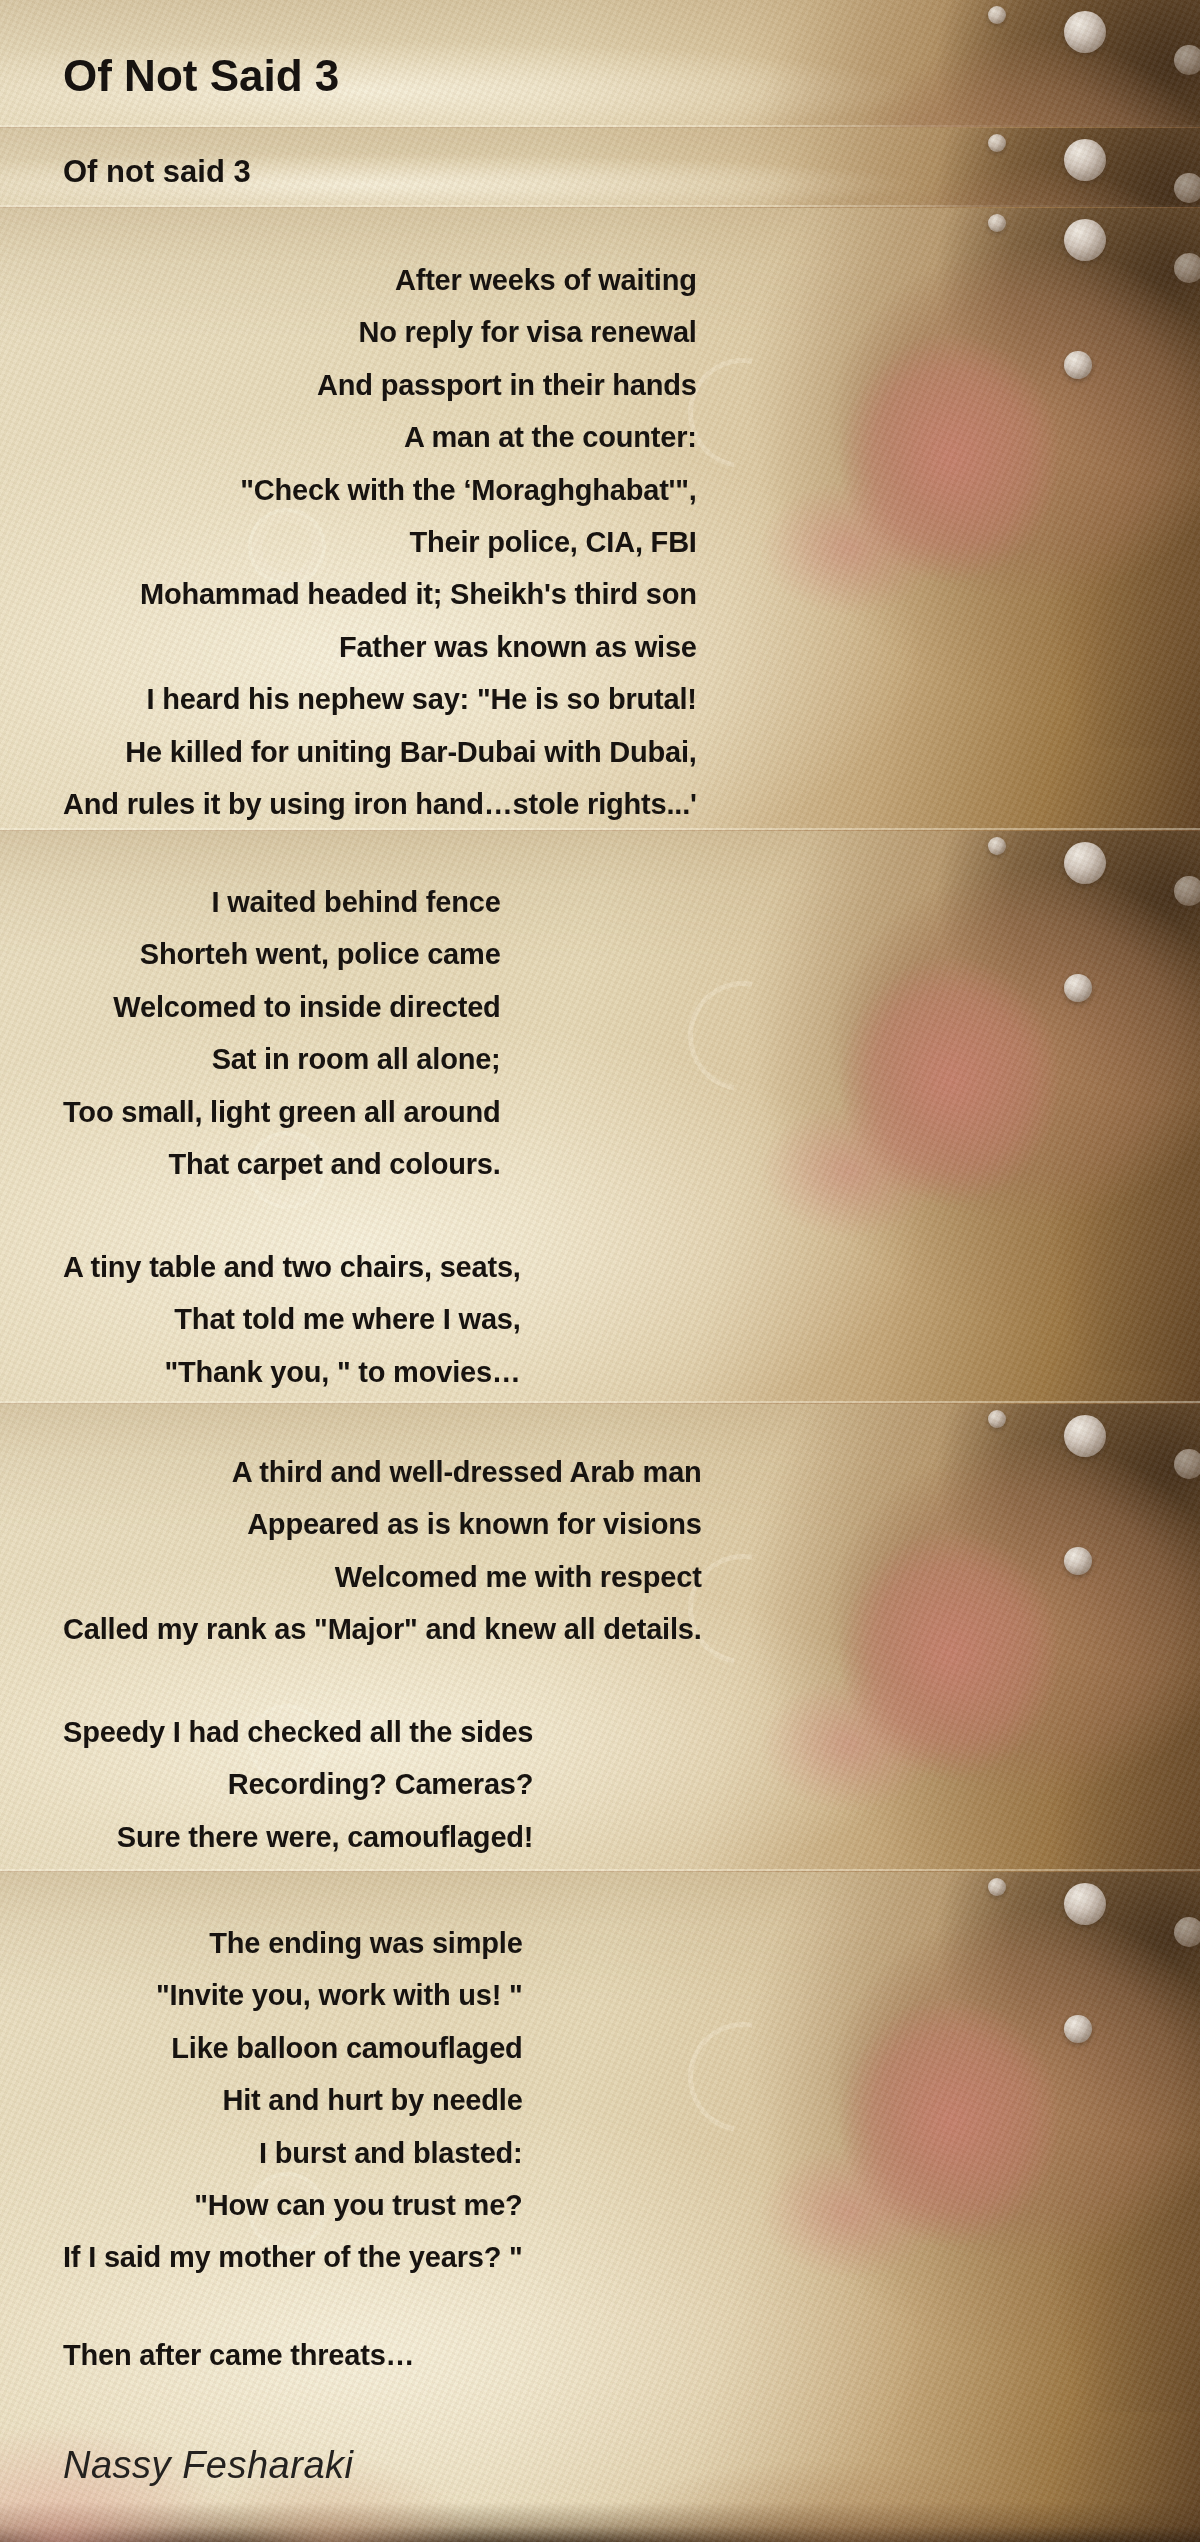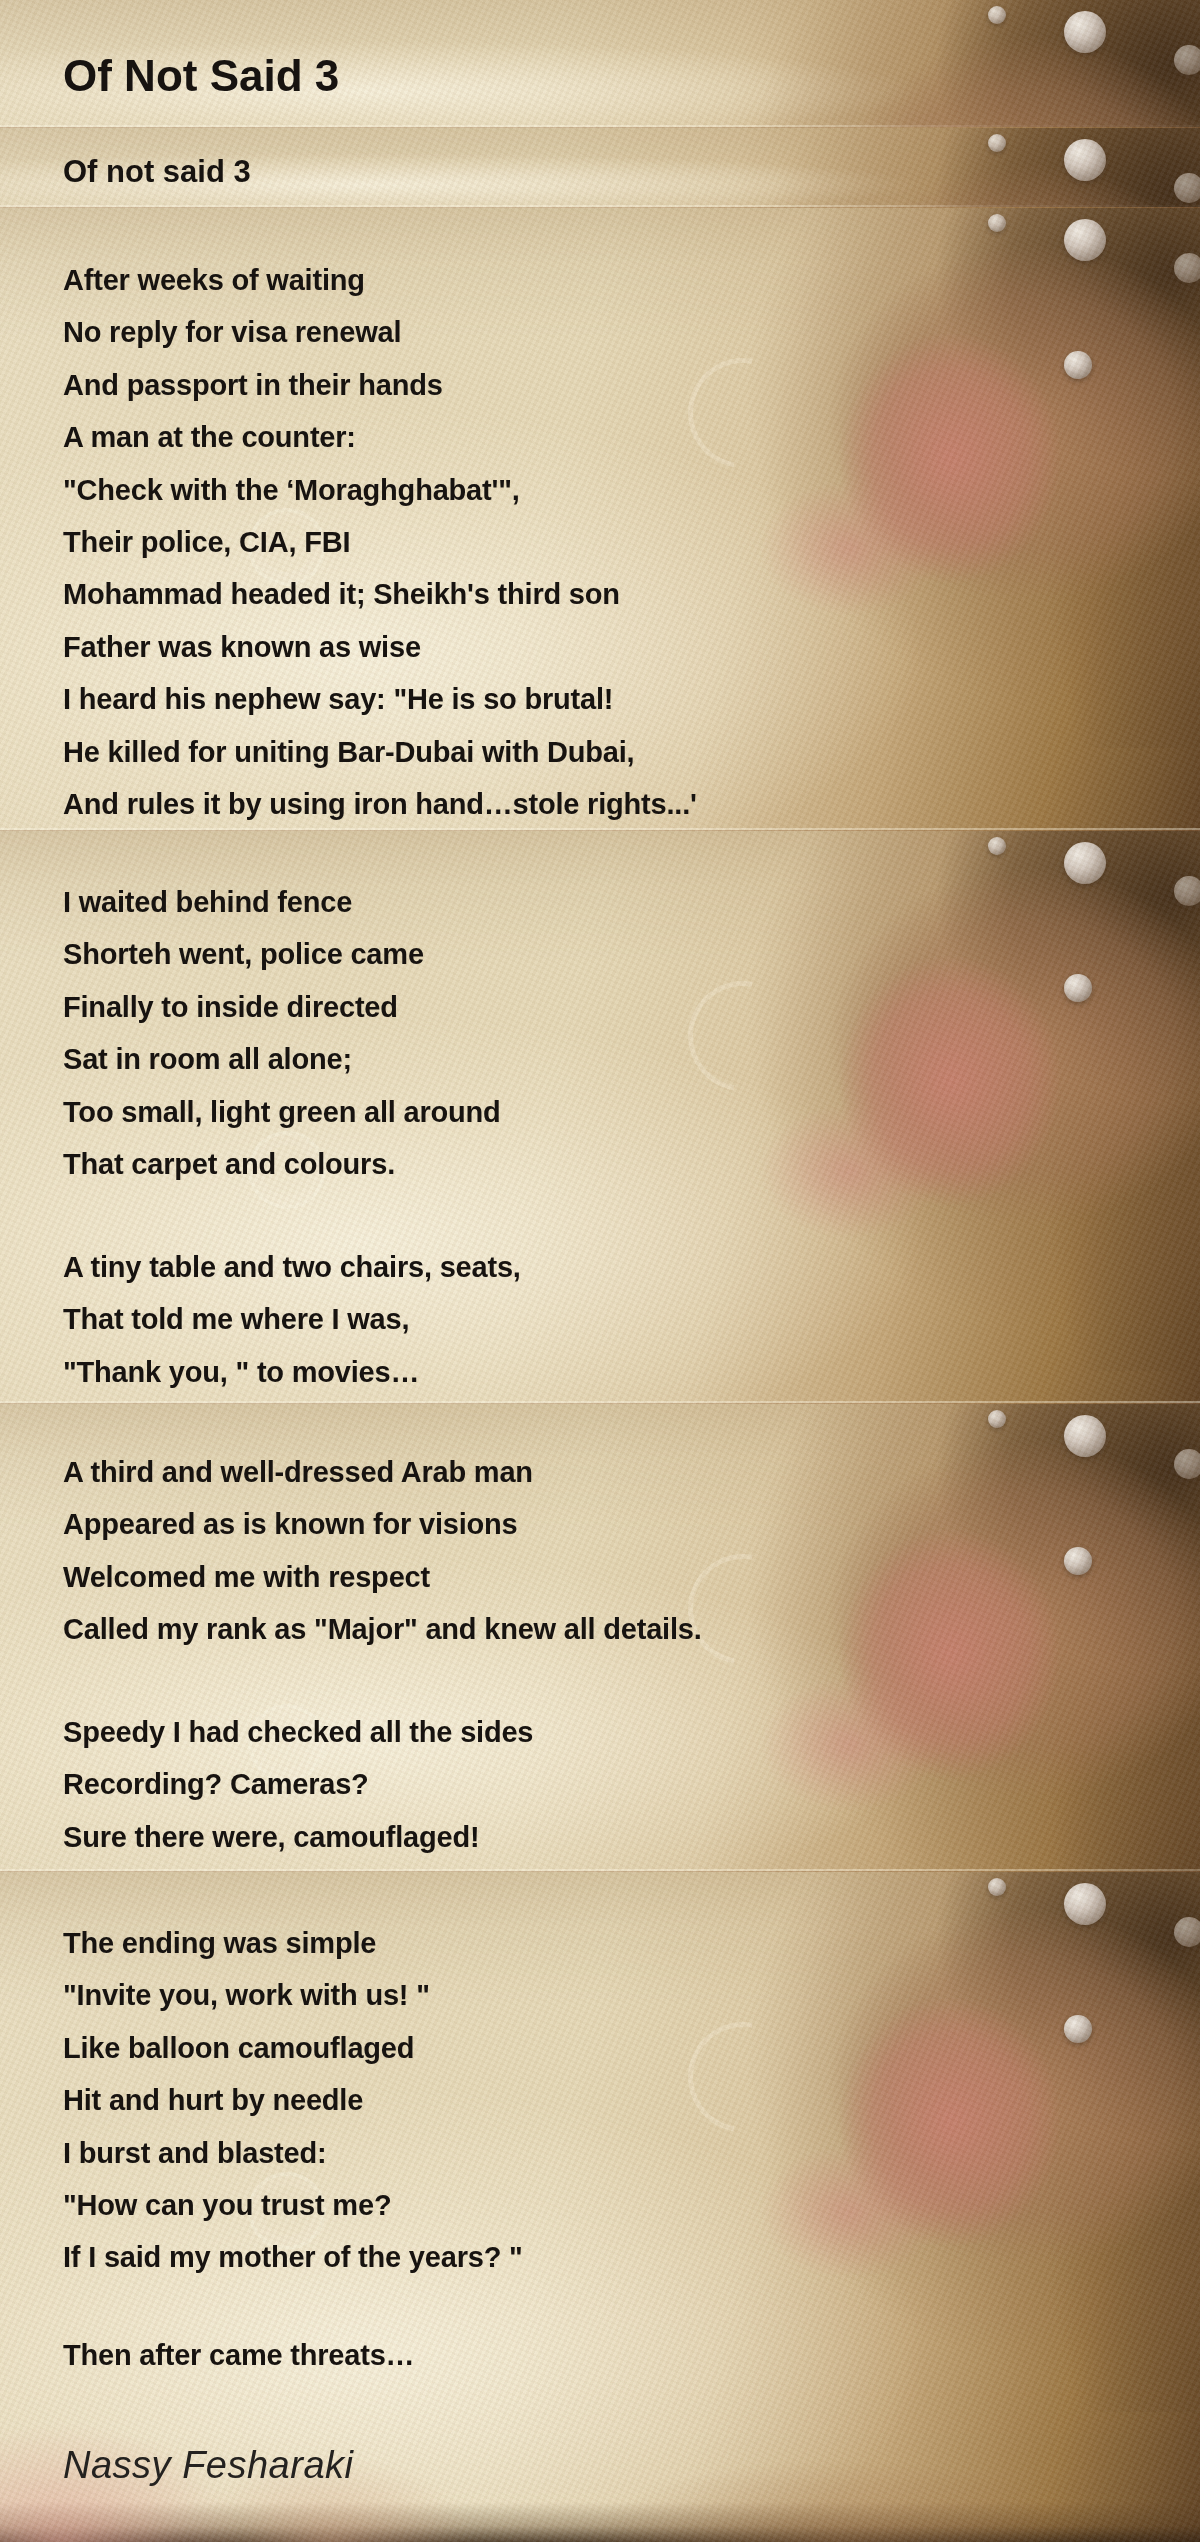--- a/index.html
+++ b/index.html
@@ -87,21 +87,21 @@
       repeating-linear-gradient(23deg,  rgba(126,96,58,0.035) 0 2px, rgba(255,252,240,0.035) 2px 5px);
   }
 
   
   .txt{position:absolute;left:63px;color:var(--text-color);white-space:pre;}
   .title{
     top:54px;font-size:44px;font-weight:bold;line-height:1;letter-spacing:0px;
     text-shadow:0 1px 0 rgba(255,248,230,0.25);
   }
   .subtitle{top:156px;font-size:31px;font-weight:bold;line-height:1;}
-  .stanza,.closing{font-size:29px;font-weight:bold;line-height:52.4px;letter-spacing:-0.2px;}
+  .stanza,.closing{font-size:29px;font-weight:bold;line-height:52.4px;letter-spacing:-0.2px;text-align:right;}
   .stanza .line{height:52.4px;}
   .signature{
     top:2446px;font-size:38px;font-weight:normal;font-style:italic;
     line-height:1;color:#242220;letter-spacing:0.5px;
   }
 </style>
 </head>
 <body>
 
 <div class="page">
@@ -168,21 +168,21 @@
       <div class="pearl pearl-edge"></div>
     </div>
   </div>
 
   <div class="grain"></div>
 
   <h1 class="txt title">Of Not Said 3</h1>
   <div class="txt subtitle">Of not said 3</div>
 
   <div class="txt stanza" style="top:254px"><div class="line">After weeks of waiting</div><div class="line">No reply for visa renewal</div><div class="line">And passport in their hands</div><div class="line">A man at the counter:</div><div class="line">"Check with the ‘Moraghghabat'",</div><div class="line">Their police, CIA, FBI</div><div class="line">Mohammad headed it; Sheikh's third son</div><div class="line">Father was known as wise</div><div class="line">I heard his nephew say: "He is so brutal!</div><div class="line">He killed for uniting Bar-Dubai with Dubai,</div><div class="line">And rules it by using iron hand…stole rights...'</div></div>
-  <div class="txt stanza" style="top:876px"><div class="line">I waited behind fence</div><div class="line">Shorteh went, police came</div><div class="line">Finally to inside directed</div><div class="line">Sat in room all alone;</div><div class="line">Too small, light green all around</div><div class="line">That carpet and colours.</div></div>
+  <div class="txt stanza" style="top:876px"><div class="line">I waited behind fence</div><div class="line">Shorteh went, police came</div><div class="line">Welcomed to inside directed</div><div class="line">Sat in room all alone;</div><div class="line">Too small, light green all around</div><div class="line">That carpet and colours.</div></div>
   <div class="txt stanza" style="top:1241px"><div class="line">A tiny table and two chairs, seats,</div><div class="line">That told me where I was,</div><div class="line">"Thank you, " to movies…</div></div>
   <div class="txt stanza" style="top:1446px"><div class="line">A third and well-dressed Arab man</div><div class="line">Appeared as is known for visions</div><div class="line">Welcomed me with respect</div><div class="line">Called my rank as "Major" and knew all details.</div></div>
   <div class="txt stanza" style="top:1706px"><div class="line">Speedy I had checked all the sides</div><div class="line">Recording? Cameras?</div><div class="line">Sure there were, camouflaged!</div></div>
   <div class="txt stanza" style="top:1917px"><div class="line">The ending was simple</div><div class="line">"Invite you, work with us! "</div><div class="line">Like balloon camouflaged</div><div class="line">Hit and hurt by needle</div><div class="line">I burst and blasted:</div><div class="line">"How can you trust me?</div><div class="line">If I said my mother of the years? "</div></div>
 
   <div class="txt closing" style="top:2329px">Then after came threats…</div>
 
   <div class="txt signature">Nassy Fesharaki</div>
 
 </div>

